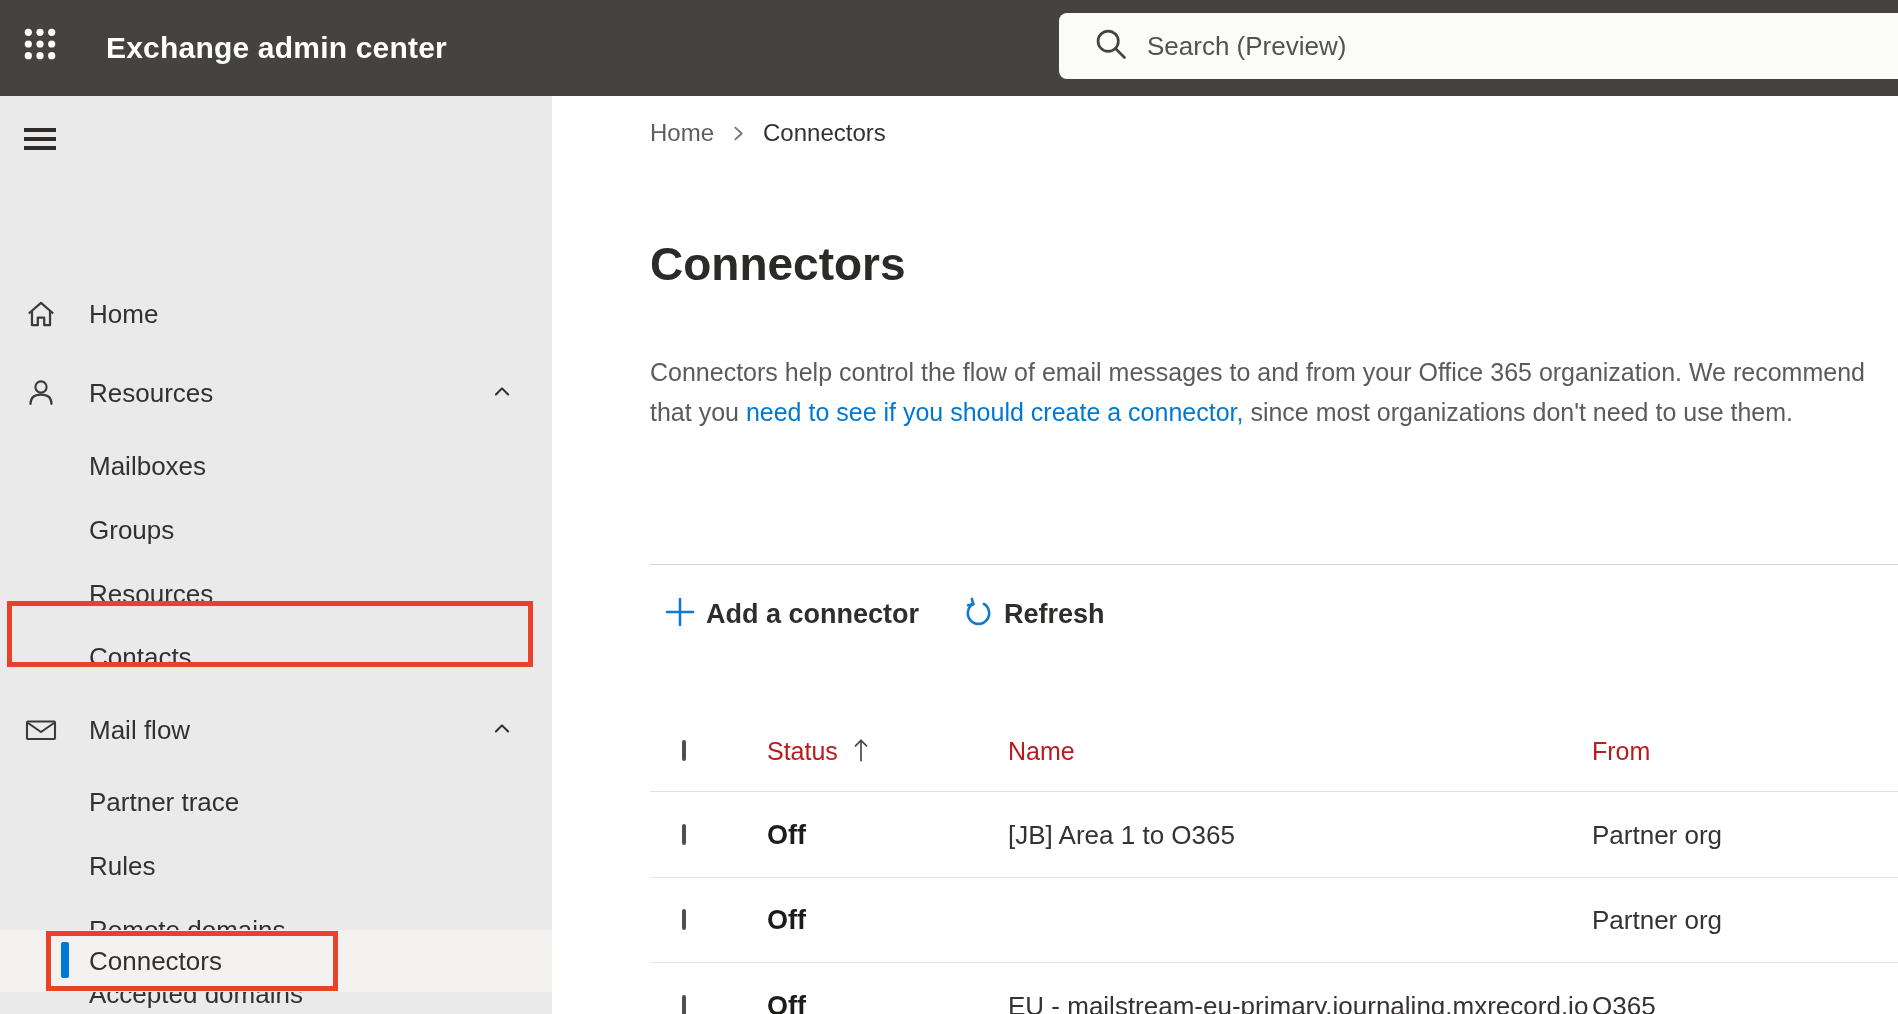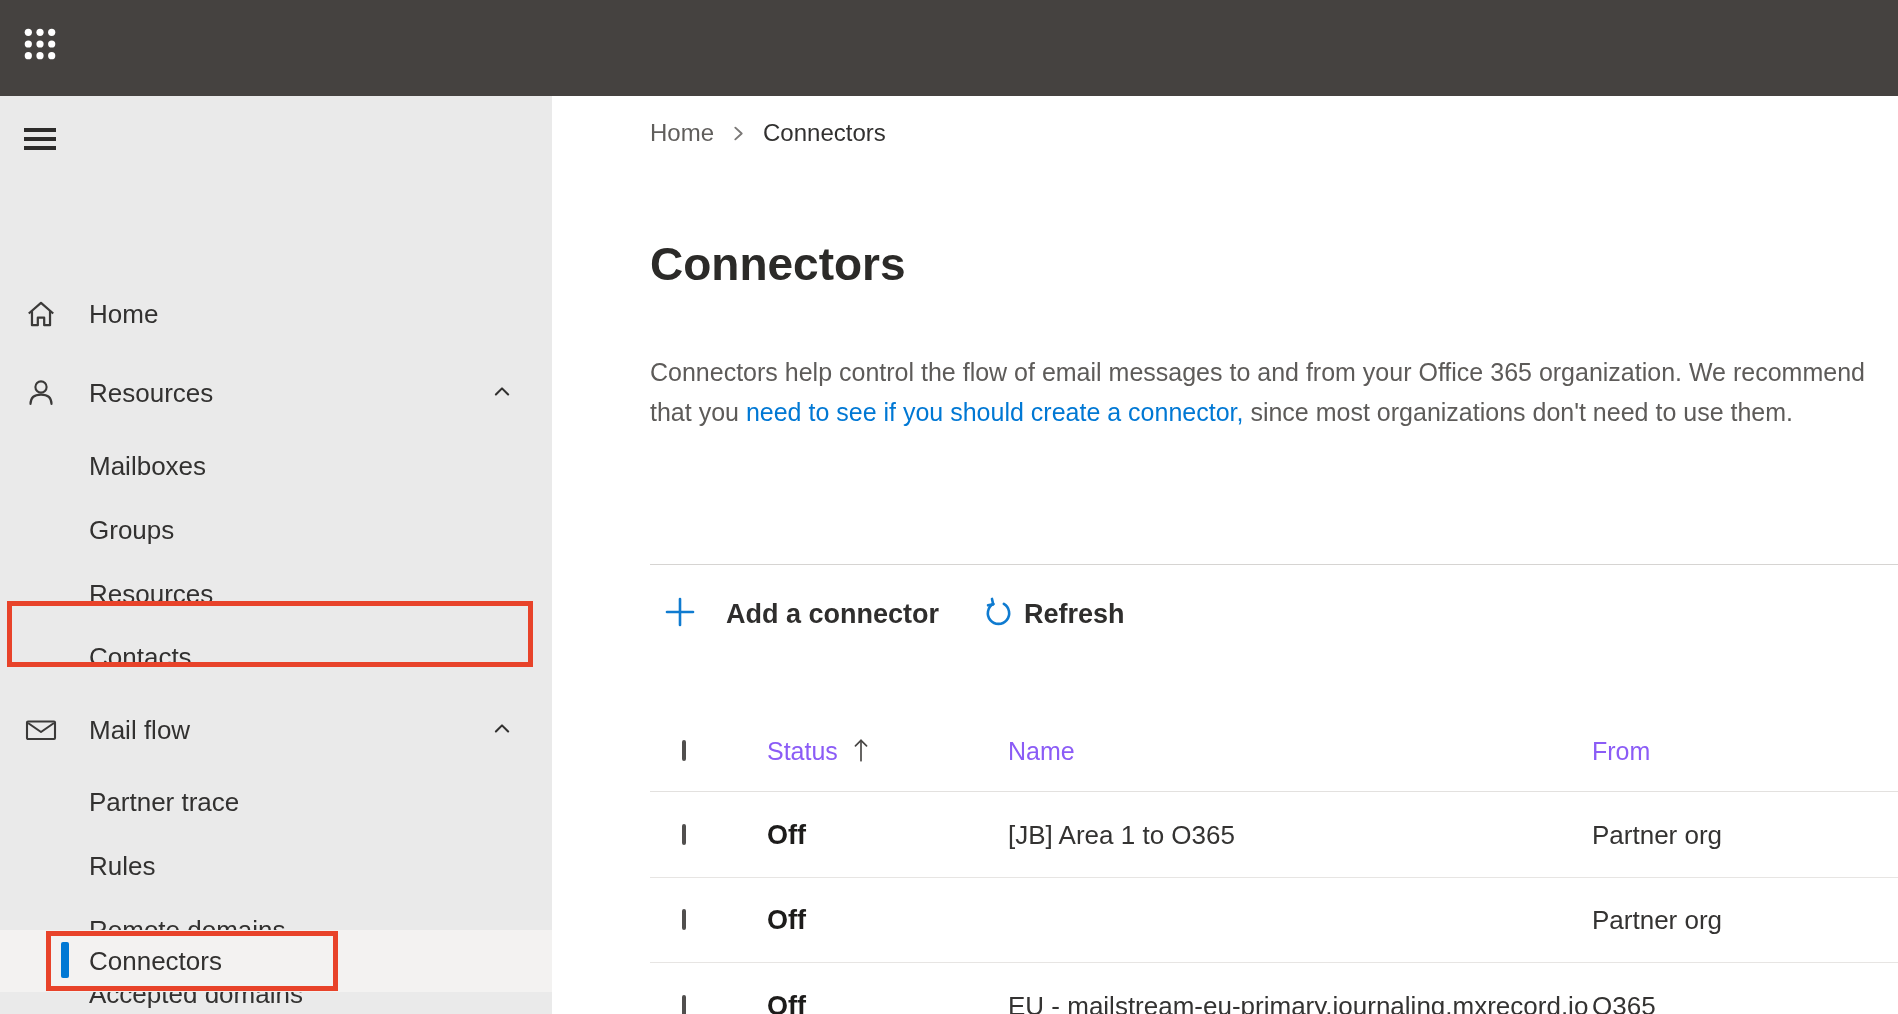--- a/index.html
+++ b/index.html
@@ -46,37 +46,37 @@
 
   .page-title { position:absolute; left:650px; top:237px; font-size:46px; font-weight:700; color:#2b2a28; }
 
   .page-desc { position:absolute; left:650px; top:352px; width:1232px; font-size:25px; line-height:40px; color:#5d5b59; }
   .page-desc a { color:#0078d4; text-decoration:none; cursor:pointer; }
 
   .toolbar-divider { position:absolute; left:650px; top:564px; width:1248px; height:1px; background:#d6d4d2; }
   .toolbar { position:absolute; left:650px; top:586px; height:56px; display:flex; align-items:center; }
   .tb-btn { display:flex; align-items:center; cursor:pointer; }
   .tb-btn .tb-label { font-size:27px; font-weight:600; color:#2f2e2d; margin-left:10px; white-space:nowrap; }
-  .tb-add { padding-left:14px;gap:20px; }
+  .tb-add { padding-left:14px; }
   .tb-refresh { margin-left:44px;text-align:center; }
 
   
   .tbl { position:absolute; left:650px; top:710px; width:1248px; }
   .trow { position:absolute; left:0; width:1248px; border-bottom:1px solid #e7e5e3; }
   .trow-header { top:0; height:82px; border-bottom-color:#e3e1df; }
   .trow-1 { top:82px; height:86px; }
   .trow-2 { top:168px; height:85px; }
   .trow-3 { top:253px; height:86px; }
   .cell { position:absolute; top:50%; transform:translateY(-50%); white-space:nowrap; }
   .c-check { left:32px; }
   .c-status { left:117px; }
   .c-name { left:358px; }
   .c-from { left:942px; }
   .checkbox { width:33px; height:31px; border:2.5px solid #514f4e; border-radius:5px; background:transparent; cursor:pointer; }
-  .hdr-label { font-size:25px; color:#8b5cf6; cursor:pointer; display:flex; align-items:center; }
+  .hdr-label { font-size:25px; color:#b91c1c; cursor:pointer; display:flex; align-items:center; }
   .cell-status { font-size:27px; font-weight:700; color:#1d1c1b; }
   .cell-name, .cell-from { font-size:26px; color:#343332; }
   .sort-arrow { margin-left:12px; display:flex; align-items:center; }
 </style>
 </head>
 <body>
 
 <div class="topbar">
   <div class="waffle-btn">
     <span>
@@ -88,20 +88,30 @@
           <circle cx="5" cy="16" r="3.4"></circle>
             <circle cx="16" cy="16" r="3.4"></circle>
             <circle cx="27" cy="16" r="3.4"></circle>
           <circle cx="5" cy="27" r="3.4"></circle>
             <circle cx="16" cy="27" r="3.4"></circle>
             <circle cx="27" cy="27" r="3.4"></circle>
         </g>
       </svg>
     </span>
   </div>
+  <div class="topbar-title">Exchange admin center</div>
+  <div class="searchbox">
+    <span class="mag">
+      <svg width="36" height="36" viewBox="0 0 32 32" fill="none" stroke="#454240" stroke-width="2.4">
+        <circle cx="13.5" cy="13.5" r="9"></circle>
+        <line x1="20.2" y1="20.2" x2="28" y2="28" stroke-linecap="round"></line>
+      </svg>
+    </span>
+    <input type="text" placeholder="Search (Preview)" style="">
+  </div>
 </div>
 
 <div class="sidebar"></div>
 
 <div class="hamburger">
   <span></span>
     <span></span>
     <span></span>
 </div>
 

